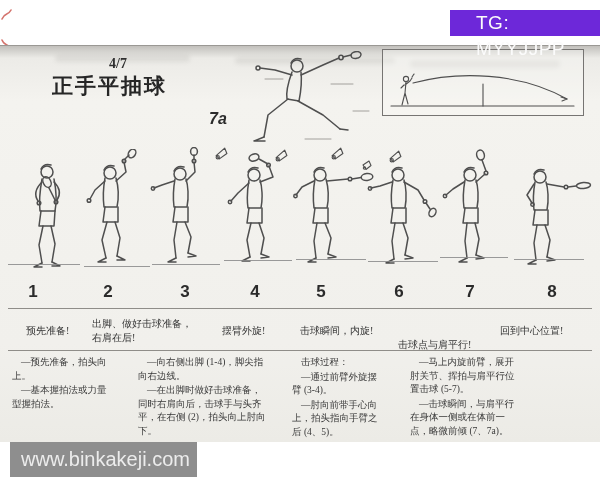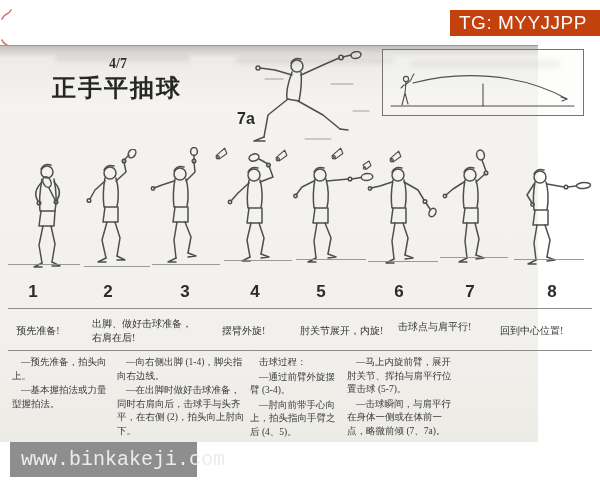--- a/index.html
+++ b/index.html
@@ -1,54 +1,54 @@
 <!DOCTYPE html>
 <html><head>
 <meta charset="utf-8">
 <style>
   html,body{margin:0;padding:0;background:#ffffff;}
   #root{position:relative;width:600px;height:480px;overflow:hidden;background:#ffffff;
         font-family:"Liberation Serif","DejaVu Serif",serif;color:#3c3c3c;}
   
-  .page{position:absolute;left:0;top:45px;width:538px;height:396px;
+  .page{position:absolute;left:0;top:45px;width:600px;height:396px;
         background:linear-gradient(180deg,#c2c0bc 0px,#ecebe7 12px,#f4f3ef 55px,#f1f0ec 75%,#ecebe6 100%);
         border-top:1px solid #9a9894;}
   .smudge{position:absolute;background:#6e6c68;opacity:.12;border-radius:5px;filter:blur(2px);}
   
-  .bar-top{position:absolute;left:450px;top:10px;width:150px;height:26px;background:#c2410c;
+  .bar-top{position:absolute;left:450px;top:10px;width:150px;height:26px;background:#6d28d9;
            color:#fbfbfb;font-family:"Liberation Sans",sans-serif;font-size:19px;line-height:26px;
-           padding-left:9px;box-sizing:border-box;letter-spacing:.5px;}
+           padding-left:26px;box-sizing:border-box;letter-spacing:.5px;}
   .bar-bottom{position:absolute;left:10px;top:442px;width:187px;height:35px;background:#8e8e8e;
-           color:#ececec;font-family:Liberation Mono, monospace;font-size:20px;line-height:35px;
+           color:#ececec;font-family:Liberation Sans, sans-serif;font-size:20px;line-height:35px;
            padding-left:11px;box-sizing:border-box;}
   
   .page-ind{position:absolute;left:96px;top:10px;width:44px;text-align:center;
             font-size:14px;font-weight:bold;color:#2f2f2f;}
-  .title{position:absolute;left:52px;top:26px;width:130px;text-align:center;
-         font-size:24px;font-weight:bold;letter-spacing:2px;color:#262626;}
-  .inset-label{position:absolute;left:237px;top:64px;font-family:"Liberation Sans",sans-serif;
-         font-size:16px;font-weight:bold;color:#2b2b2b;}
+  .title{position:absolute;left:52px;top:26px;width:130px;
+         font-size:21px;font-weight:bold;letter-spacing:2px;color:#262626;}
+  .inset-label{position:absolute;left:209px;top:64px;font-family:"Liberation Sans",sans-serif;
+         font-size:16px;font-weight:bold;color:#2b2b2b;font-style:italic;}
   
   .traj{position:absolute;left:382px;top:3px;width:200px;height:65px;border:1px solid #767472;
         background:rgba(250,249,246,.35);}
   
   .lineart{position:absolute;}
   .lineart path,.lineart circle,.lineart ellipse{stroke:#4f4f4f;stroke-width:1.5;fill:none;
         stroke-linecap:round;stroke-linejoin:round;}
   .lineart .thin{stroke-width:1.1;}
   .lineart .motion{stroke:#a2a09c;stroke-width:1;}
   .gline{position:absolute;height:1px;background:#8a8a8a;opacity:.85;}
   .rule{position:absolute;left:8px;width:584px;height:1px;background:#8f8d89;}
   
   .num{position:absolute;width:22px;text-align:center;font-family:"Liberation Sans",sans-serif;
        font-size:17px;font-weight:bold;color:#2b2b2b;top:236px;}
   
   .cap{position:absolute;font-size:10px;color:#343434;line-height:14px;}
   
-  .notes{position:absolute;left:12px;top:310px;width:578px;display:flex;gap:3px;
+  .notes{position:absolute;left:12px;top:310px;width:578px;display:flex;gap:24px;
          font-size:9.5px;line-height:13.5px;color:#383838;}
   .notes .col{flex:0 0 auto;}
   .notes p{margin:0 0 1px 0;text-indent:9px;}
   .notes .note-h{text-indent:9px;font-weight:normal;}
   .redmark{position:absolute;opacity:.7;}
   .redmark path{stroke:#c2392f;stroke-width:1.6;fill:none;stroke-linecap:round;}
 </style>
 </head>
 <body>
 
@@ -292,25 +292,25 @@
     <div class="num" style="left:174px">3</div>
     <div class="num" style="left:244px">4</div>
     <div class="num" style="left:310px">5</div>
     <div class="num" style="left:388px">6</div>
     <div class="num" style="left:459px">7</div>
     <div class="num" style="left:541px">8</div>
 
     <div class="rule" style="top:262px"></div>
     <div class="rule" style="top:304px"></div>
 
-    <div class="cap" style="left:2px;top:278px;width:72px;text-align:center">预先准备!</div>
+    <div class="cap" style="left:26px;top:278px;width:72px;text-align:left">预先准备!</div>
     <div class="cap" style="left:92px;top:271px;width:108px">出脚、做好击球准备，右肩在后!</div>
     <div class="cap" style="left:222px;top:278px;width:62px;text-align:left">摆臂外旋!</div>
-    <div class="cap" style="left:300px;top:278px;width:92px">肘关节展开，内旋!</div>
-    <div class="cap" style="left:398px;top:274px;width:88px">击球点与肩平行!</div>
+    <div class="cap" style="left:300px;top:278px;width:92px">击球瞬间，内旋!</div>
+    <div class="cap" style="left:398px;top:292px;width:88px">击球点与肩平行!</div>
     <div class="cap" style="left:500px;top:278px;width:75px">回到中心位置!</div>
 
     <div class="notes">
       <div class="col" style="width:102px">
         <p>—预先准备，拍头向上。</p>
         <p>—基本握拍法或力量型握拍法。</p>
       </div>
       <div class="col" style="width:130px">
         <p>—向右侧出脚 (1-4)，脚尖指向右边线。</p>
         <p>—在出脚时做好击球准备，同时右肩向后，击球手与头齐平，在右侧 (2)，拍头向上肘向下。</p>

